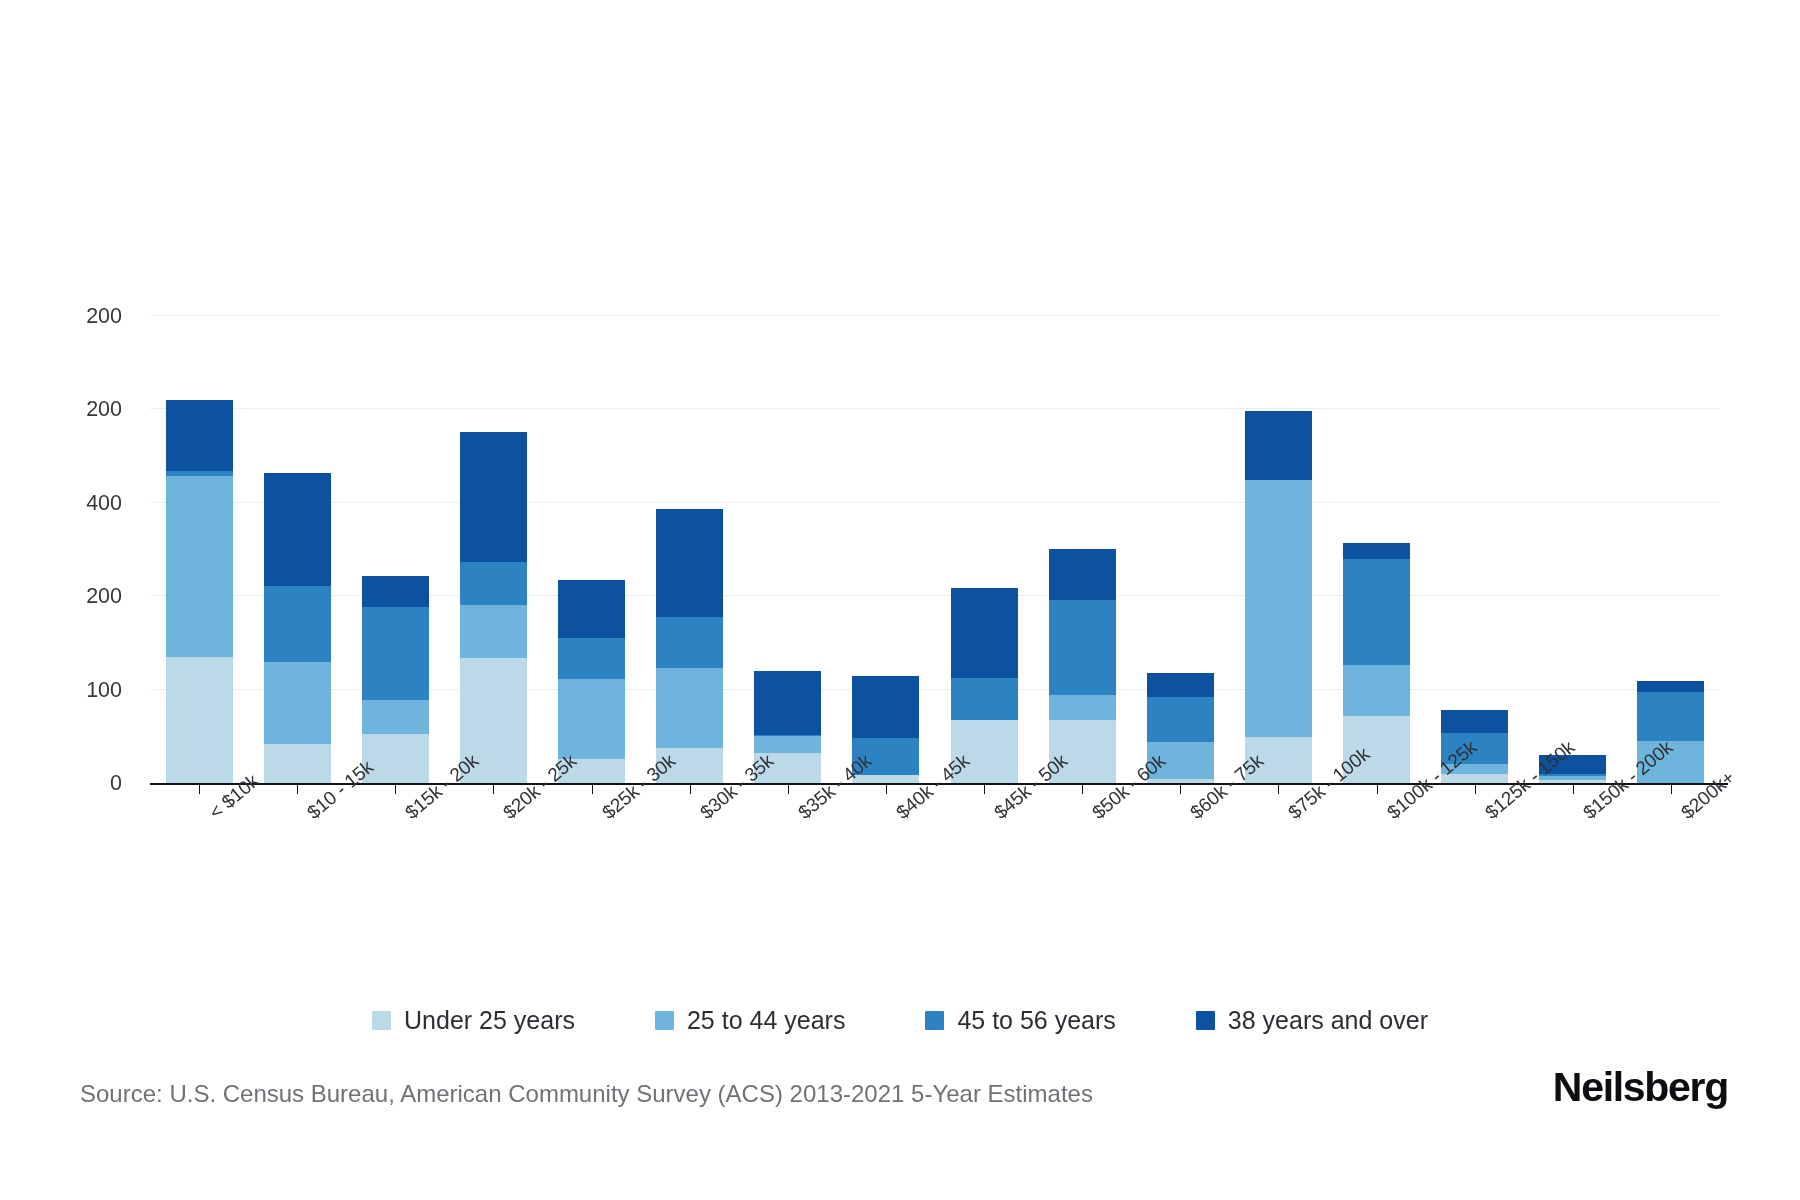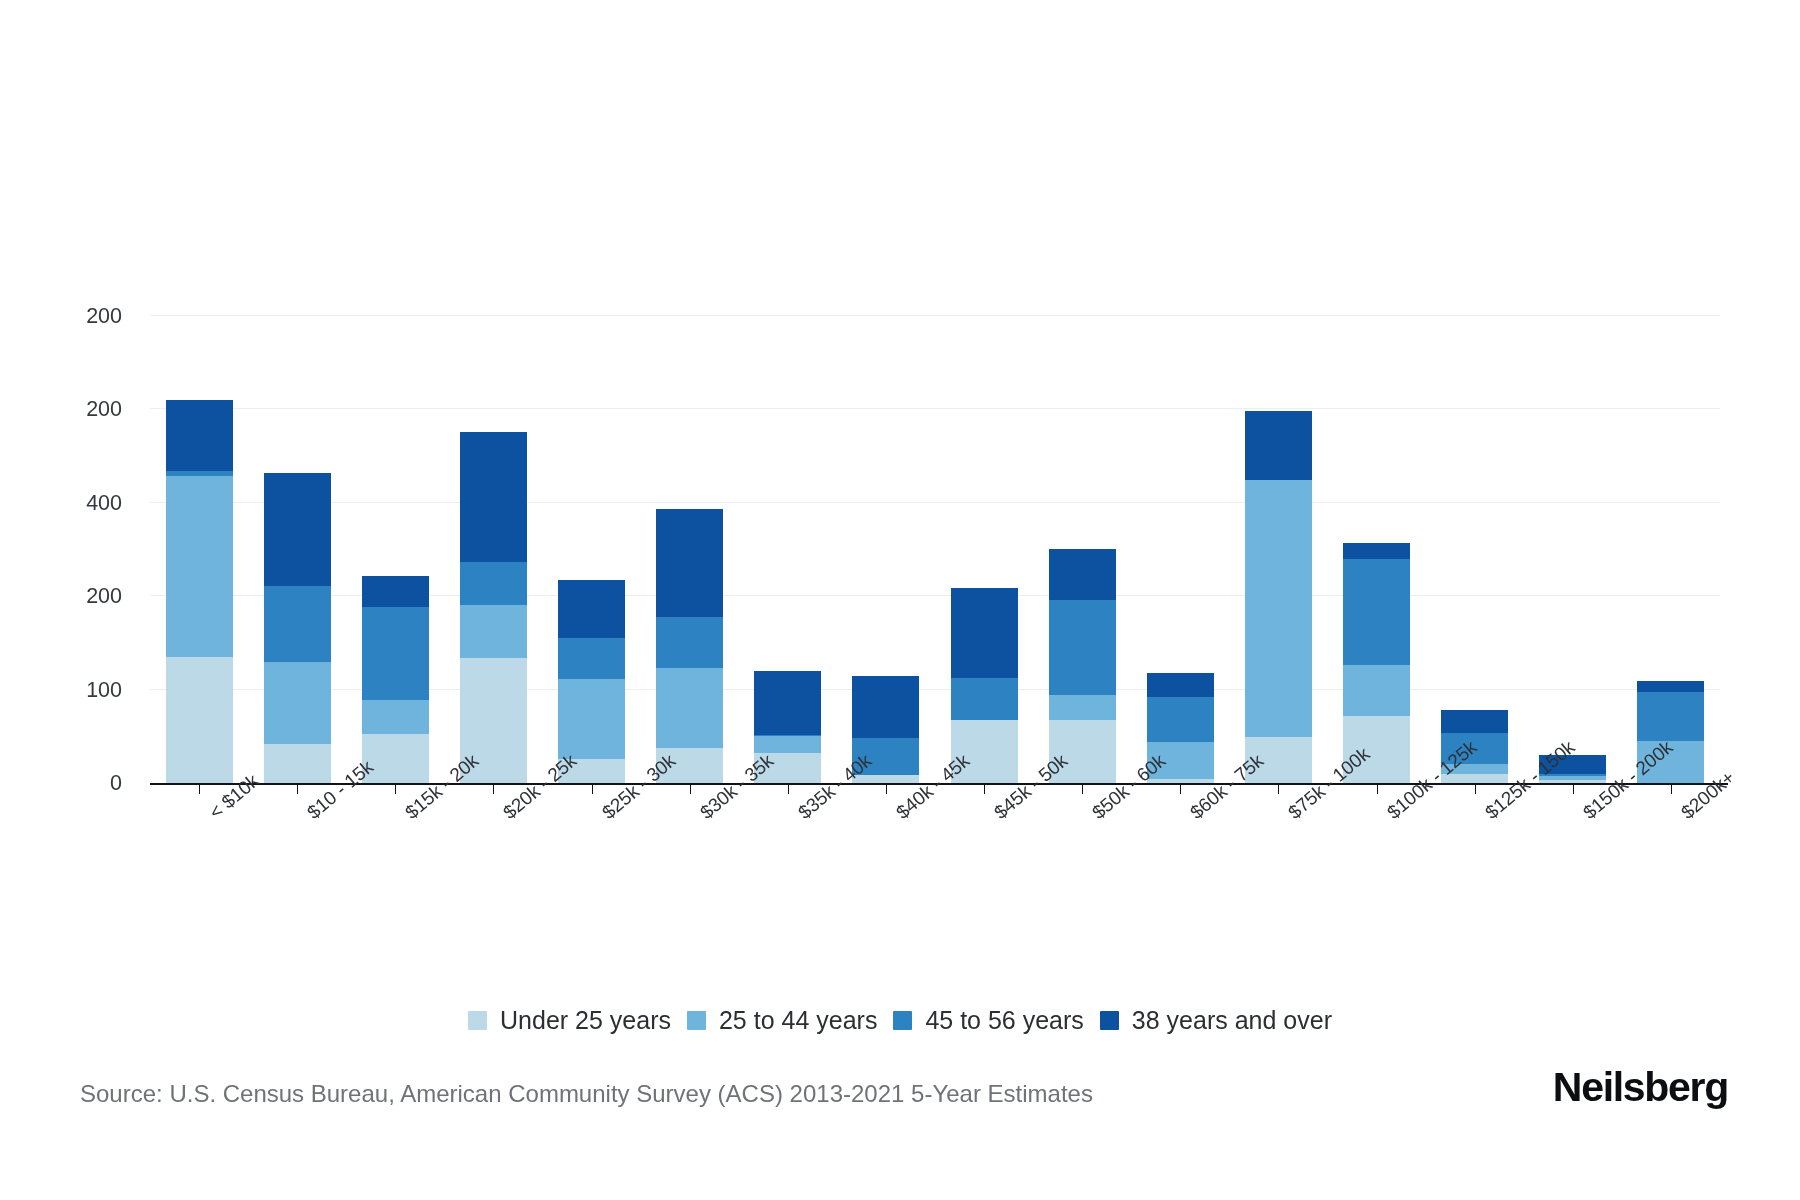--- a/index.html
+++ b/index.html
@@ -95,21 +95,21 @@
     transform-origin:left top;
     transform:rotate(-40deg);
     transform-box:border-box;
   }
 
   
   .legend {
     position:absolute; left:0; top:1006px; width:1800px;
     display:flex; justify-content:center; align-items:center; gap:0px;
   }
-  .legend-item { display:flex; align-items:center; margin:0 8px; }
+  .legend-item { display:flex; align-items:center; margin:0 40px; }
   .legend-swatch { width:19px; height:19px; margin-right:13px; border-radius:1px; }
   .legend-label { font-size:25px; color:#2b2e33; white-space:nowrap; }
 
   
   .source {
     position:absolute; left:80px; top:1080px;
     font-size:24px; color:#6f7378;
     white-space:nowrap;
   }
   .brand {

